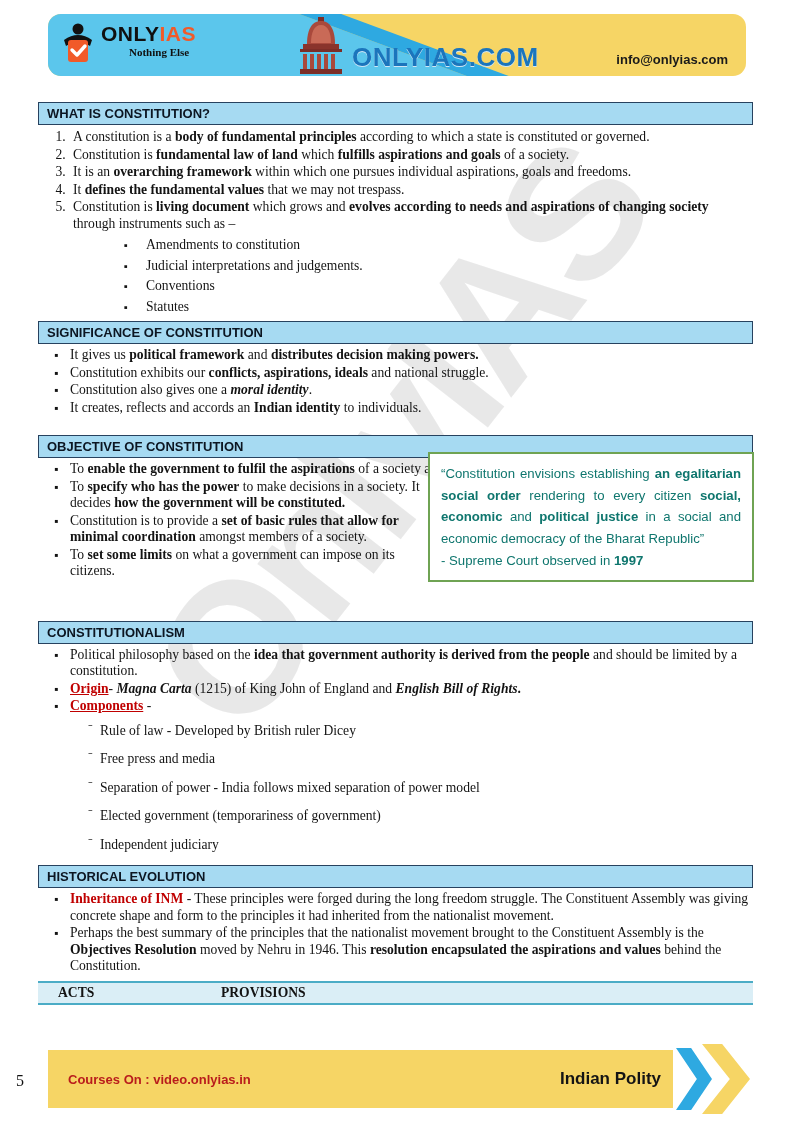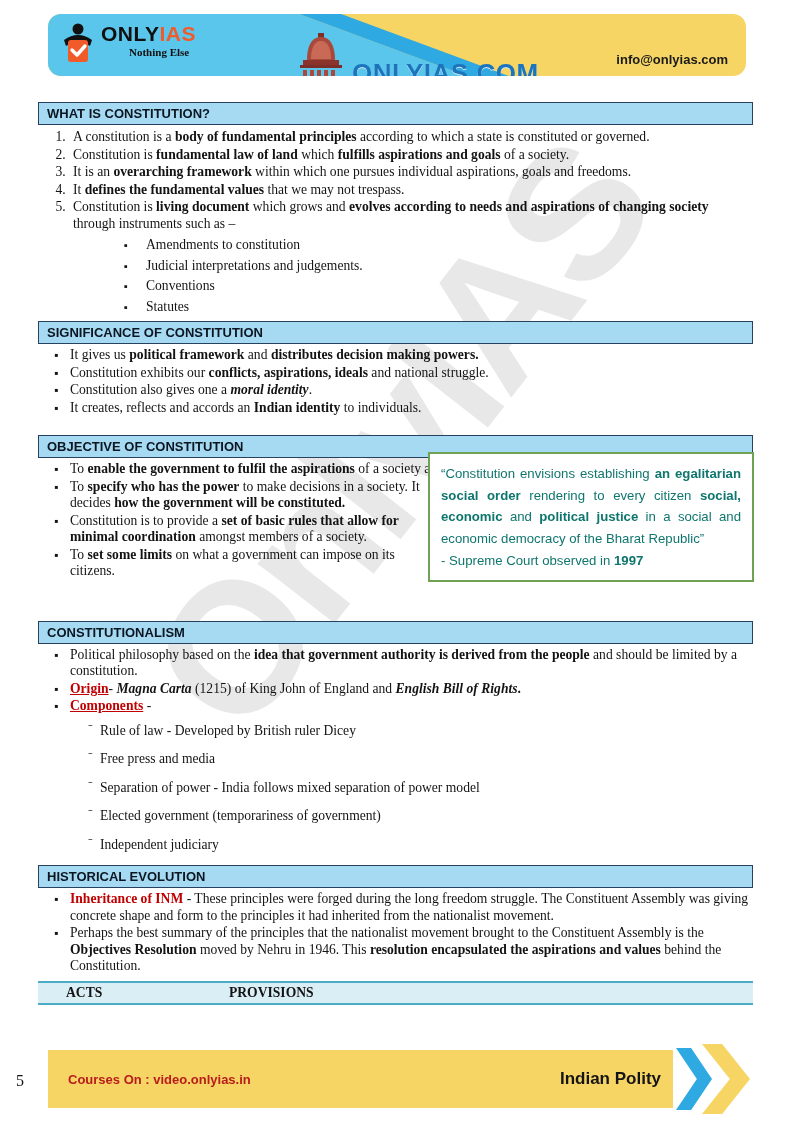--- a/index.html
+++ b/index.html
@@ -17,21 +17,21 @@
   .wedge{position:absolute;inset:0;background:#5BC6EC;
         clip-path:polygon(0 0,36% 0,60% 100%,0 100%);}
   .stripe{position:absolute;inset:0;background:#2EA9E1;
         clip-path:polygon(36% 0,42% 0,66% 100%,60% 100%);}
   .logo{position:absolute;left:14px;top:9px;display:flex;align-items:flex-start;gap:5px;}
   .brand{font-family:"Liberation Sans",sans-serif;font-weight:bold;font-size:21px;
         letter-spacing:.5px;color:#101010;line-height:22px;margin-top:6px;}
   .brand .ias{color:#F15A29;}
   .tagline{font-family:"Liberation Serif",serif;font-weight:bold;font-size:11px;
         color:#101010;margin-left:28px;margin-top:1px;}
-  .site-wrap{position:absolute;left:248px;top:18px;display:flex;align-items:center;}
+  .site-wrap{position:absolute;left:248px;top:2px;display:flex;align-items:center;}
   .site{font-family:"Liberation Sans",sans-serif;font-weight:bold;font-size:26px;
         color:#1B75BC;letter-spacing:.5px;margin-left:6px;margin-top:18px;
         text-shadow:0 1px 0 #cfe6f5;}
   .email{position:absolute;right:18px;top:38px;font-family:"Liberation Sans",sans-serif;
         font-weight:bold;font-size:13px;color:#1a1a1a;}
 
   
   .sec{margin-left:38px;width:715px;}
   .sec-bar{background:#A6DAF2;border:1px solid #27425f;box-sizing:border-box;
         font-family:"Liberation Sans",sans-serif;font-weight:bold;font-size:13px;
@@ -52,21 +52,21 @@
   .objective-wrap{position:relative;}
   .objective-wrap ul.sqlist li.narrow{width:352px;}
   .quote-box{position:absolute;left:390px;top:17px;width:300px;
         border:2px solid #6FA353;background:#ffffff;padding:9px 11px 8px 11px;
         font-family:"Liberation Sans",sans-serif;font-size:13.2px;line-height:21.5px;
         color:#0f766e;text-align:justify;}
   .quote-attrib{text-align:left;margin-top:1px;}
 
   .table-head{display:flex;margin-top:6px;background:#DAEEF6;
         border-top:2px solid #4BACC6;border-bottom:2px solid #4BACC6;
-        font-weight:bold;font-size:13.6px;padding:2px 11px;}
+        font-weight:bold;font-size:13.6px;padding:2px 3px;}
   .table-head .c1{width:163px;padding-left:17px;}
   .table-head .c2{flex:1;}
 
   
   .footer-bar{position:absolute;left:48px;top:1050px;width:625px;height:58px;
         background:#F6D565;display:flex;align-items:center;z-index:2;}
   .footer-courses{font-family:"Liberation Sans",sans-serif;font-weight:bold;
         font-size:13px;color:#b91c1c;margin-left:20px;}
   .footer-subject{font-family:"Liberation Sans",sans-serif;font-weight:bold;
         font-size:17px;color:#141414;margin-left:auto;margin-right:12px;}

